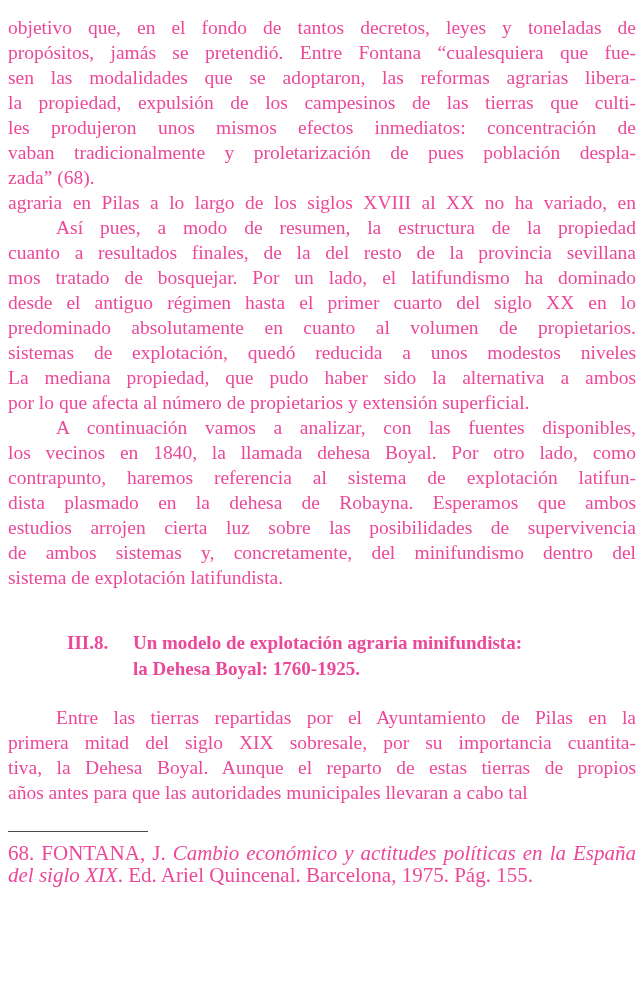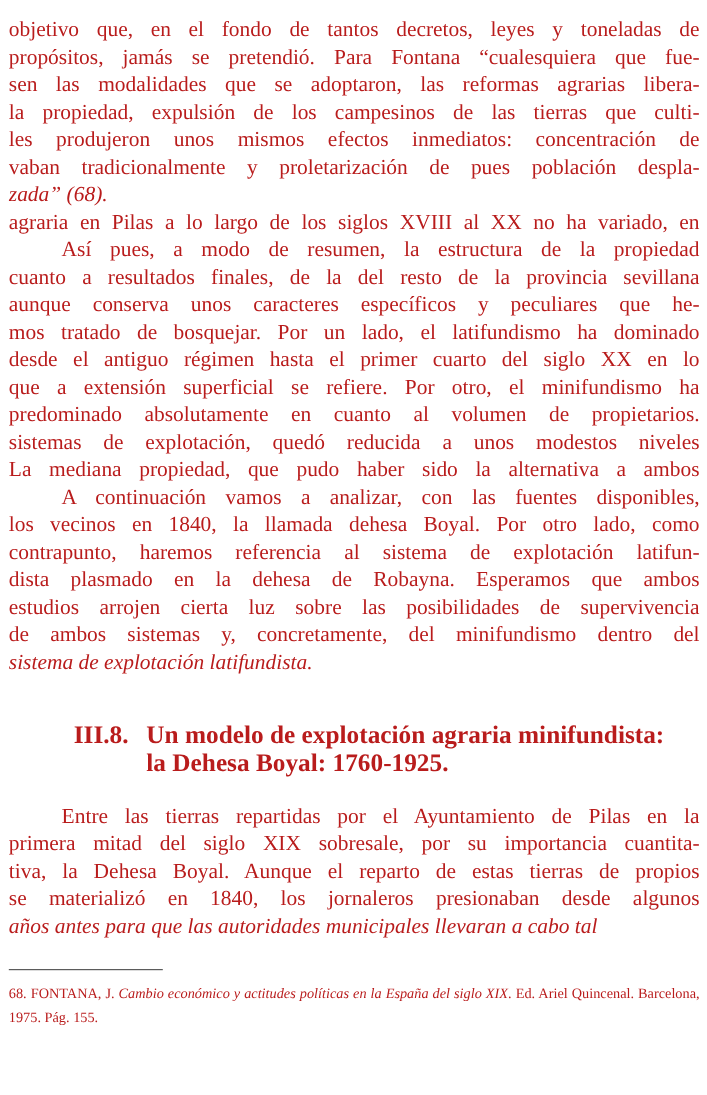--- a/index.html
+++ b/index.html
@@ -5,107 +5,105 @@
   html, body {
     margin: 0;
     padding: 0;
     background: #ffffff;
   }
   .page {
     box-sizing: border-box;
     width: 643px;
     height: 995px;
     background: #ffffff;
-    color: #b91c1c;
+    color: #ec4899;
     font-family: "Liberation Serif", serif;
     padding: 15px 7px 0 8px;
     overflow: hidden;
     position: relative;
   }
   .body-text .para {
     font-size: 19.5px;
     line-height: 25px;
     margin: 0;
   }
   .line {
     height: 25px;
     overflow: hidden;
     text-align: justify;
     text-align-last: justify;
     -moz-text-align-last: justify;
     white-space: normal;
   }
   .line.last {
     text-align-last: left;
-    font-style: italic;
     -moz-text-align-last: left;
   }
   .line.first-indent {
     padding-left: 48px;
   }
   .heading {
     display: flex;
     margin-top: 40px;
     margin-bottom: 23px;
     padding-left: 59px;
     font-weight: bold;
-    font-size: 23px;
+    font-size: 19px;
     line-height: 26px;
   }
   .heading-number {
     flex: none;
     width: 66px;
   }
   .heading-line {
     white-space: nowrap;
   }
   .footnote {
     margin-top: 26px;
   }
   .footnote-rule {
     width: 140px;
     height: 0;
     border-top: 1.5px solid #4a4a4a;
     margin: 0 0 10px 0;
   }
   .footnote-text {
     margin: 0;
-    font-size: 13px;
+    font-size: 21px;
     line-height: 22px;
     text-align: justify;
   }
   .footnote-text .italic {
     font-style: italic;
   }
 </style>
 </head>
 <body>
 
 <div class="page">
   <div class="body-text">
       <div class="para">
         <div class="line">objetivo que, en el fondo de tantos decretos, leyes y toneladas de</div>
-        <div class="line">propósitos, jamás se pretendió. Para Fontana “cualesquiera que fue-</div>
+        <div class="line">propósitos, jamás se pretendió. Entre Fontana “cualesquiera que fue-</div>
         <div class="line">sen las modalidades que se adoptaron, las reformas agrarias libera-</div>
         <div class="line">la propiedad, expulsión de los campesinos de las tierras que culti-</div>
         <div class="line">les produjeron unos mismos efectos inmediatos: concentración de</div>
         <div class="line">vaban tradicionalmente y proletarización de pues población despla-</div>
         <div class="line last">zada” (68).</div>
       </div>
       <div class="para">
         <div class="line">agraria en Pilas a lo largo de los siglos XVIII al XX no ha variado, en</div>
         <div class="line first-indent">Así pues, a modo de resumen, la estructura de la propiedad</div>
         <div class="line">cuanto a resultados finales, de la del resto de la provincia sevillana</div>
-        <div class="line">aunque conserva unos caracteres específicos y peculiares que he-</div>
         <div class="line">mos tratado de bosquejar. Por un lado, el latifundismo ha dominado</div>
         <div class="line">desde el antiguo régimen hasta el primer cuarto del siglo XX en lo</div>
-        <div class="line">que a extensión superficial se refiere. Por otro, el minifundismo ha</div>
         <div class="line">predominado absolutamente en cuanto al volumen de propietarios.</div>
         <div class="line">sistemas de explotación, quedó reducida a unos modestos niveles</div>
         <div class="line">La mediana propiedad, que pudo haber sido la alternativa a ambos</div>
+        <div class="line last">por lo que afecta al número de propietarios y extensión superficial.</div>
       </div>
       <div class="para">
         <div class="line first-indent">A continuación vamos a analizar, con las fuentes disponibles,</div>
         <div class="line">los vecinos en 1840, la llamada dehesa Boyal. Por otro lado, como</div>
         <div class="line">contrapunto, haremos referencia al sistema de explotación latifun-</div>
         <div class="line">dista plasmado en la dehesa de Robayna. Esperamos que ambos</div>
         <div class="line">estudios arrojen cierta luz sobre las  posibilidades de supervivencia</div>
         <div class="line">de ambos sistemas y, concretamente, del minifundismo dentro del</div>
         <div class="line last">sistema de explotación latifundista.</div>
       </div>
@@ -113,21 +111,20 @@
         <span class="heading-number">III.8.</span>
         <div class="heading-lines">
           <div class="heading-line">Un modelo de explotación agraria minifundista:</div>
           <div class="heading-line">la Dehesa Boyal: 1760-1925.</div>
         </div>
       </div>
       <div class="para">
         <div class="line first-indent">Entre las tierras repartidas por el Ayuntamiento de Pilas en la</div>
         <div class="line">primera mitad del siglo XIX sobresale, por su importancia cuantita-</div>
         <div class="line">tiva, la Dehesa Boyal. Aunque el reparto de estas tierras de propios</div>
-        <div class="line">se materializó en 1840, los jornaleros presionaban desde algunos</div>
         <div class="line last">años antes para que las autoridades municipales llevaran a cabo tal</div>
       </div>
     </div>
   <div class="footnote">
     <div class="footnote-rule"></div>
     <p class="footnote-text"><span class="">68. FONTANA, J. </span><span class="italic">Cambio económico y actitudes políticas en la España del siglo XIX</span><span class="">. Ed. Ariel Quincenal. Barcelona, 1975.  Pág. 155.</span></p>
   </div>
 </div>
 
 </body></html>

